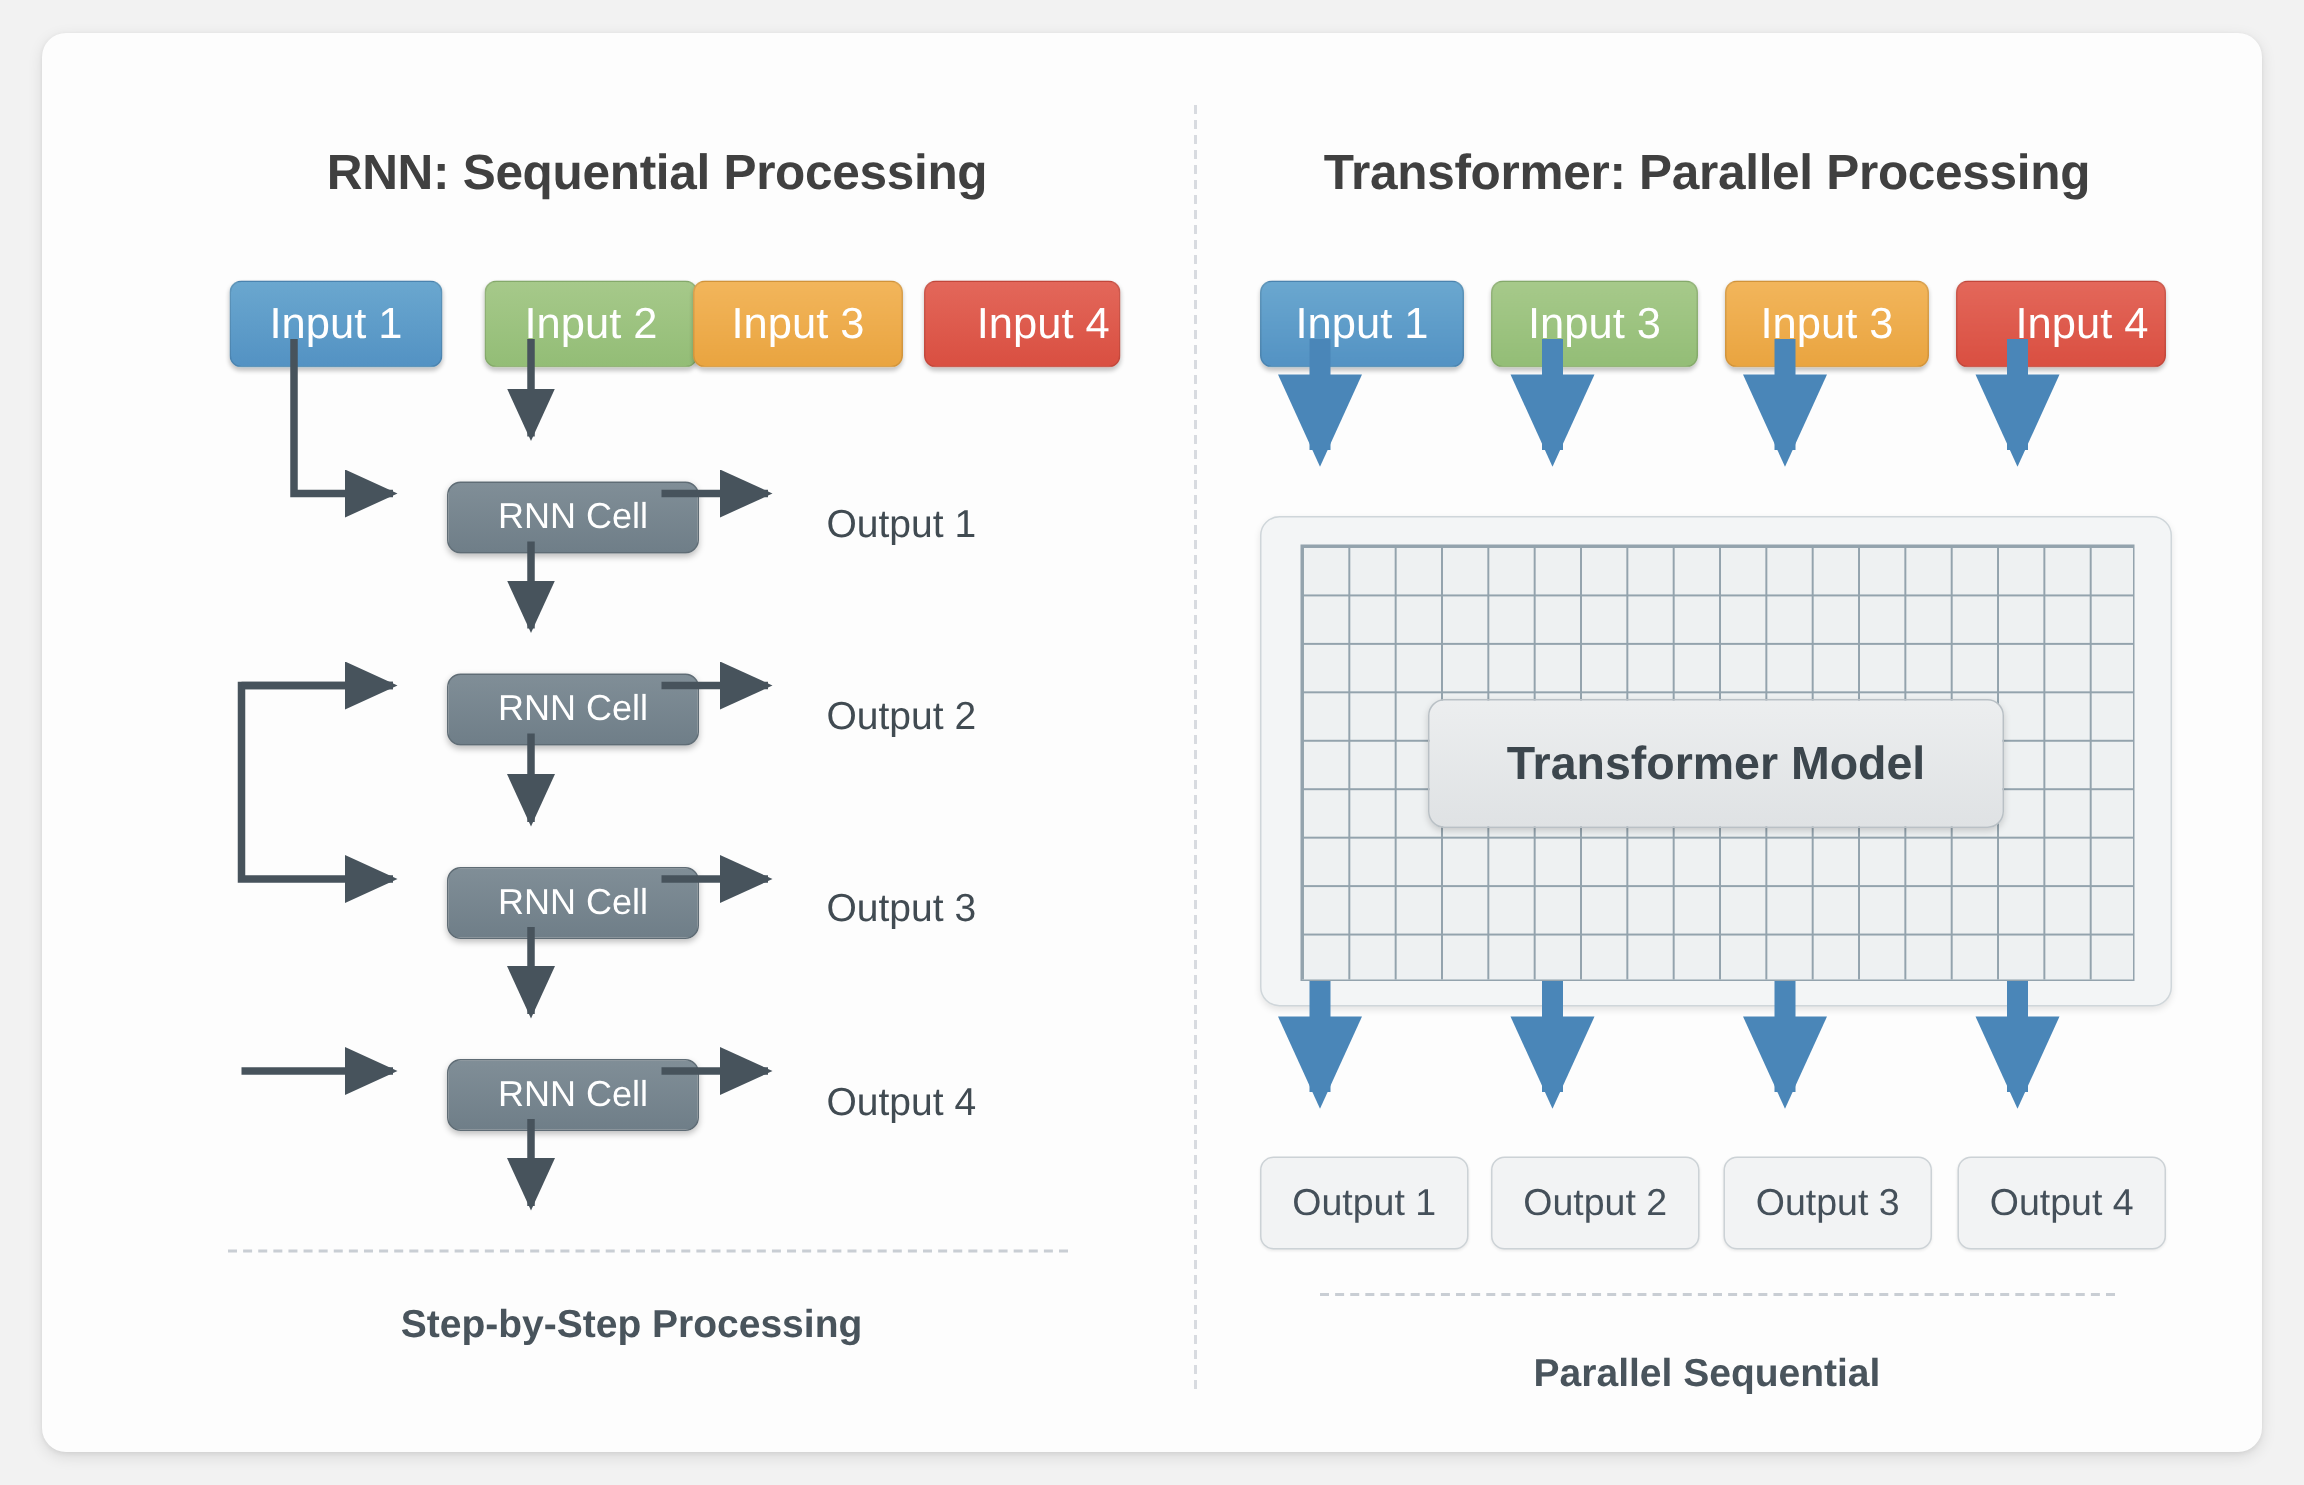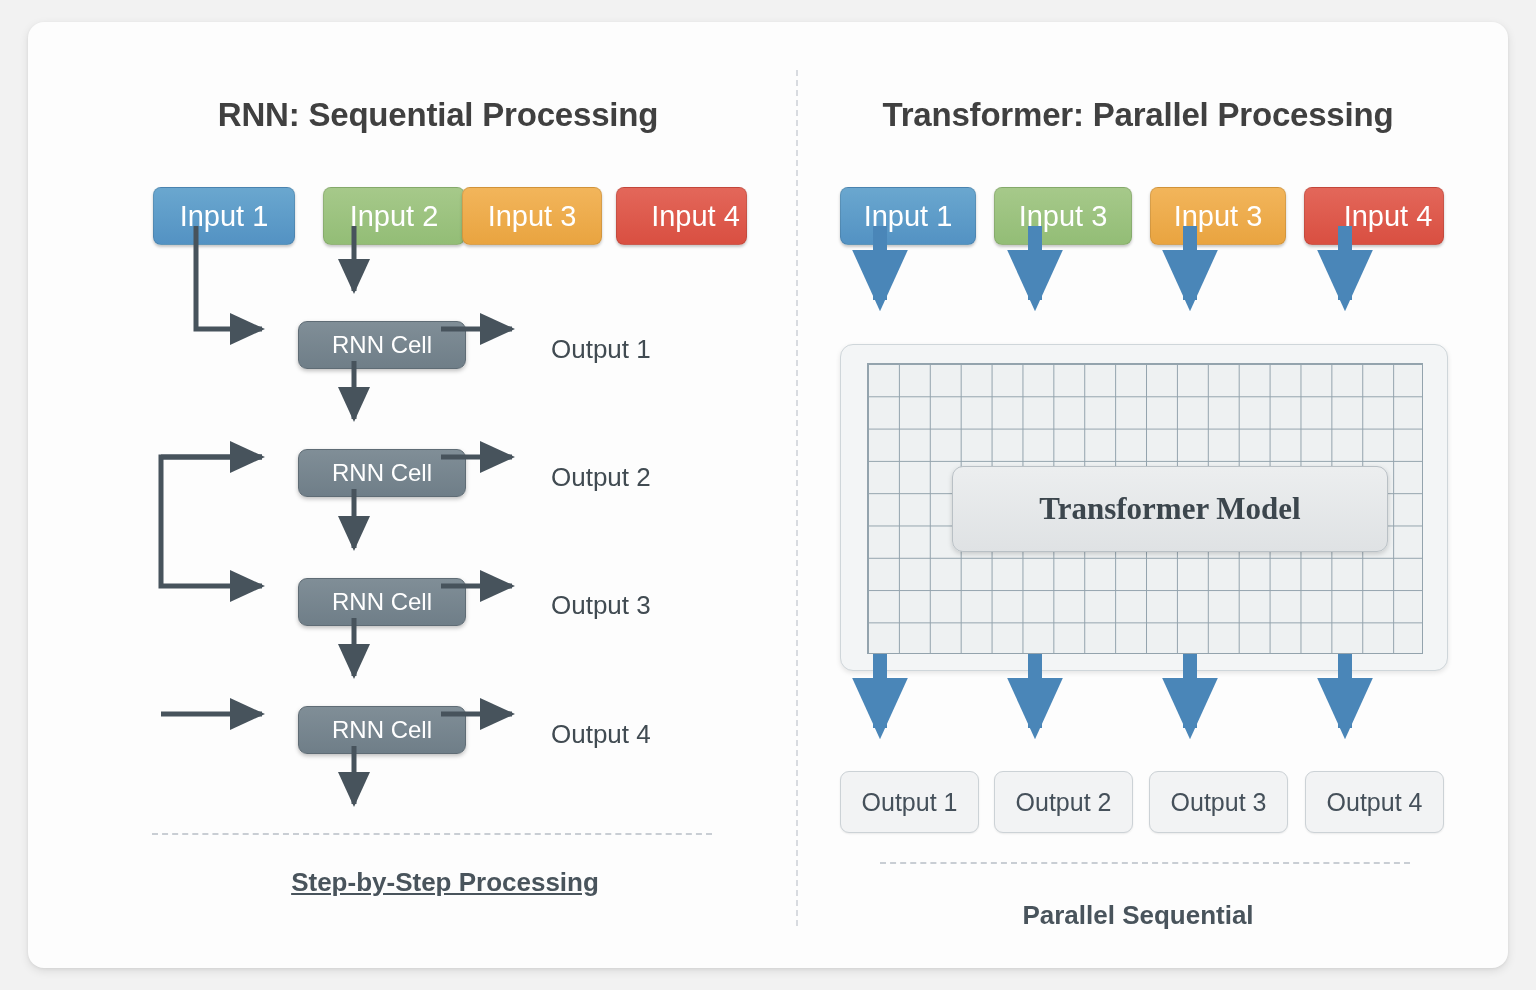--- a/index.html
+++ b/index.html
@@ -124,34 +124,33 @@
     background-image:
       linear-gradient(to right,  #93a3ad 1px, transparent 1px),
       linear-gradient(to bottom, #93a3ad 1px, transparent 1px);
     background-size: 30.9px 32.3px;
     box-sizing: border-box;
   }
   #tf-label {
     position: absolute;
     left: 924px;
     top: 444px;
-    width: 436px;
+    width: 384px;
     height: 86px;
     background: linear-gradient(#eceeef, #dfe2e4);
     border: 1px solid #b9c0c5;
     border-radius: 11px;
     display: flex;
     align-items: center;
     justify-content: center;
     font-size: 31px;
     font-weight: bold;
     color: #3c464d;
     box-shadow: 0 2px 5px rgba(0,0,0,0.17);
     box-sizing: border-box;
-    font-family: Liberation Serif, serif;
   }
 
   
   .out-box {
     position: absolute;
     width: 139px;
     height: 62px;
     background: #f2f3f4;
     border: 1px solid #ccd2d6;
     border-radius: 9px;
@@ -195,21 +194,21 @@
     <div class="rnn-cell" style="left:270px; top:427px;">RNN Cell</div>
     <div class="rnn-cell" style="left:270px; top:556px;">RNN Cell</div>
     <div class="rnn-cell" style="left:270px; top:684px;">RNN Cell</div>
 
     <div class="out-label" style="left:523px; top:312px;">Output 1</div>
     <div class="out-label" style="left:523px; top:440px;">Output 2</div>
     <div class="out-label" style="left:523px; top:568px;">Output 3</div>
     <div class="out-label" style="left:523px; top:697px;">Output 4</div>
 
     <div class="dash-rule" style="left:124px; top:811px; width:560px;"></div>
-    <div class="caption" style="left:112px; top:845px; width:610px;text-decoration:underline;">Step-by-Step Processing</div>
+    <div class="caption" style="left:88px; top:845px; width:610px;">Step-by-Step Processing</div>
 
     <div class="panel-title" id="title-right">Transformer: Parallel Processing</div>
 
     <div class="chip blue" style="left:812px;  top:165px; width:136px;">Input 1</div>
     <div class="chip green" style="left:966px;  top:165px; width:138px;">Input 3</div>
     <div class="chip orange" style="left:1122px; top:165px; width:136px;">Input 3</div>
     <div class="chip red" style="left:1276px; top:165px; width:140px;">Input 4</div>
 
     <div id="tf-shell">
       <div id="tf-grid"></div>

